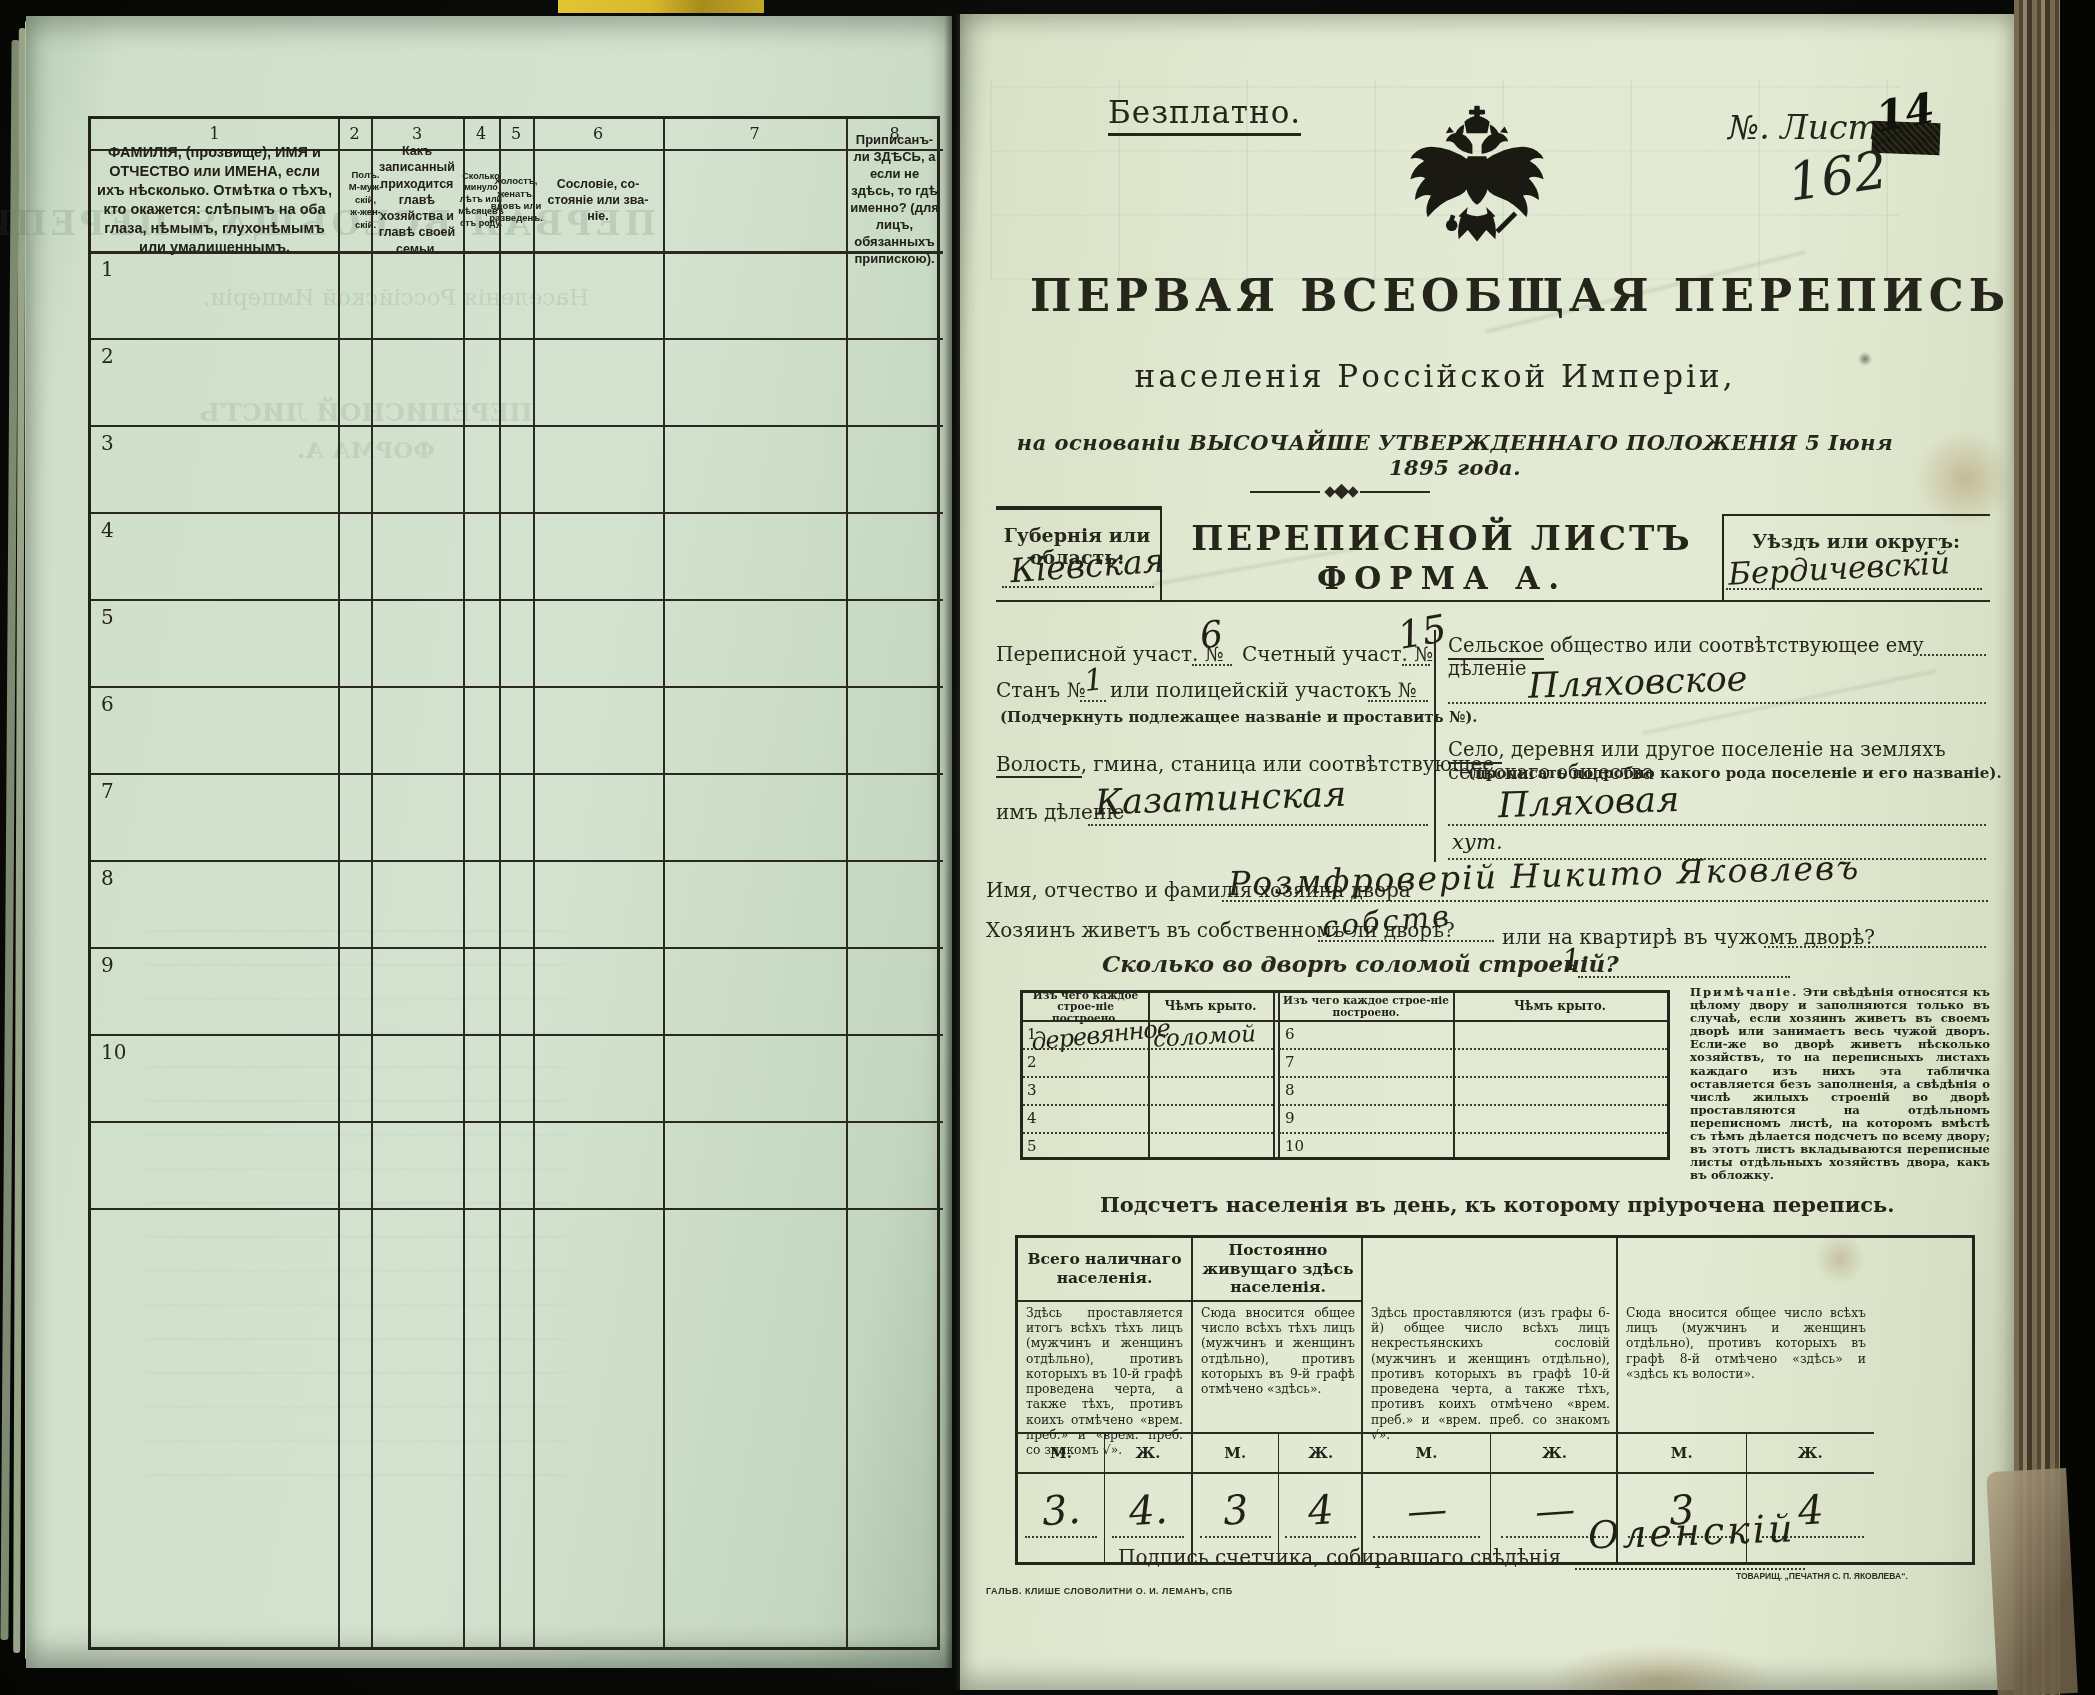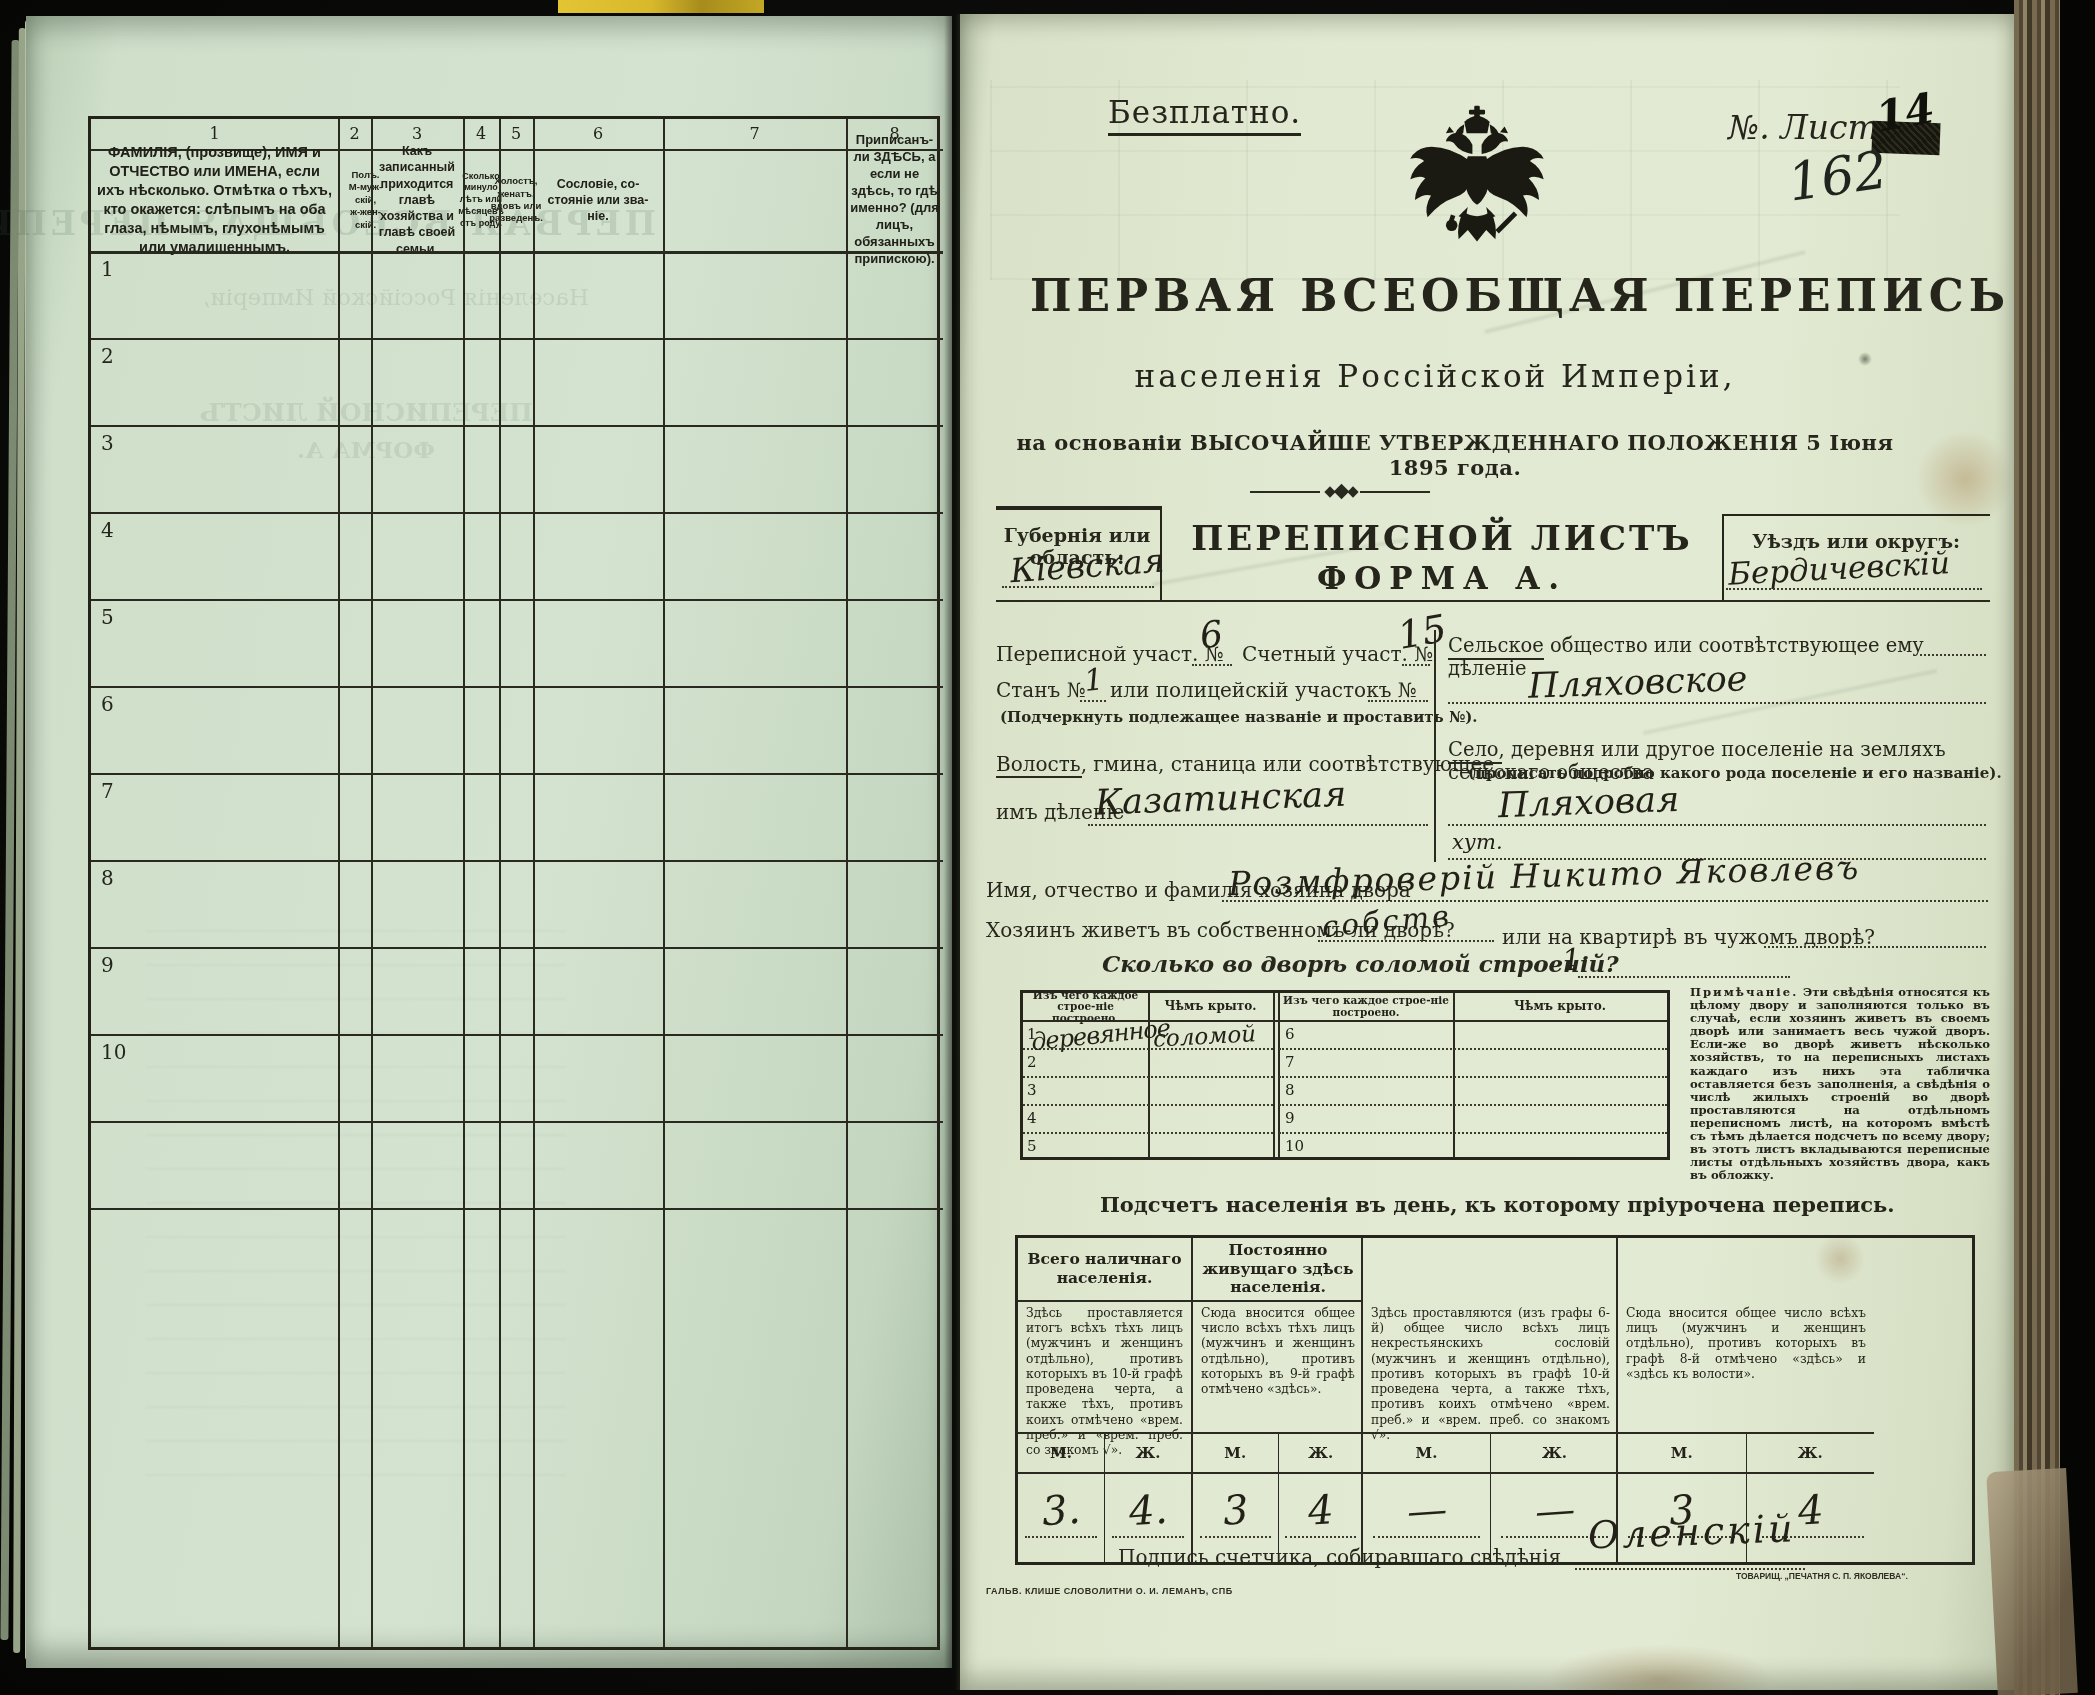--- a/index.html
+++ b/index.html
@@ -174,21 +174,21 @@
     </svg>
   </div>
 
   <div class="abs t" style="left:1728px;top:108px;font-size:33px;font-style:italic;">№. Листа</div>
   <div class="abs" style="left:1872px;top:122px;width:68px;height:32px;transform:rotate(2deg);background:repeating-linear-gradient(45deg,#16160f 0 3px,#2c2c1e 3px 5px);"></div>
   <div class="abs hw" style="left:1876px;top:88px;font-size:42px;font-weight:bold;transform:rotate(-10deg);color:#12120c;">14</div>
   <div class="abs hw" style="left:1788px;top:146px;font-size:52px;transform:rotate(-8deg);color:#20241e;">162</div>
 
   <div class="abs t ctr" style="left:1030px;top:270px;width:810px;font-size:44px;font-weight:bold;letter-spacing:5px;white-space:nowrap;">ПЕРВАЯ ВСЕОБЩАЯ ПЕРЕПИСЬ</div>
   <div class="abs t ctr" style="left:1030px;top:358px;width:810px;font-size:31px;letter-spacing:3px;">населенія Россійской Имперіи,</div>
-  <div class="abs t ctr" style="left:1000px;top:430px;width:910px;font-size:21px;font-weight:bold;letter-spacing:.5px;">на основаніи ВЫСОЧАЙШЕ УТВЕРЖДЕННАГО ПОЛОЖЕНІЯ 5 Іюня 1895 года.</div>
+  <div class="abs t ctr" style="left:1000px;top:430px;width:910px;font-size:21px;font-weight:bold;letter-spacing:.5px;font-style:italic;">на основаніи ВЫСОЧАЙШЕ УТВЕРЖДЕННАГО ПОЛОЖЕНІЯ 5 Іюня 1895 года.</div>
 
   <div class="abs" style="left:1250px;top:486px;width:180px;height:12px;">
     <div class="abs" style="left:0;top:5px;width:70px;height:2px;background:#2a291f;"></div>
     <div class="abs" style="left:110px;top:5px;width:70px;height:2px;background:#2a291f;"></div>
     <div class="abs" style="left:76px;top:2px;width:8px;height:8px;background:#2a291f;transform:rotate(45deg);"></div>
     <div class="abs" style="left:86px;top:0;width:11px;height:11px;background:#2a291f;transform:rotate(45deg);"></div>
     <div class="abs" style="left:99px;top:2px;width:8px;height:8px;background:#2a291f;transform:rotate(45deg);"></div>
   </div>
 
   <div class="abs" style="left:996px;top:506px;width:166px;height:94px;border-top:4px solid #26251b;border-right:2px solid #26251b;box-sizing:border-box;"></div>

